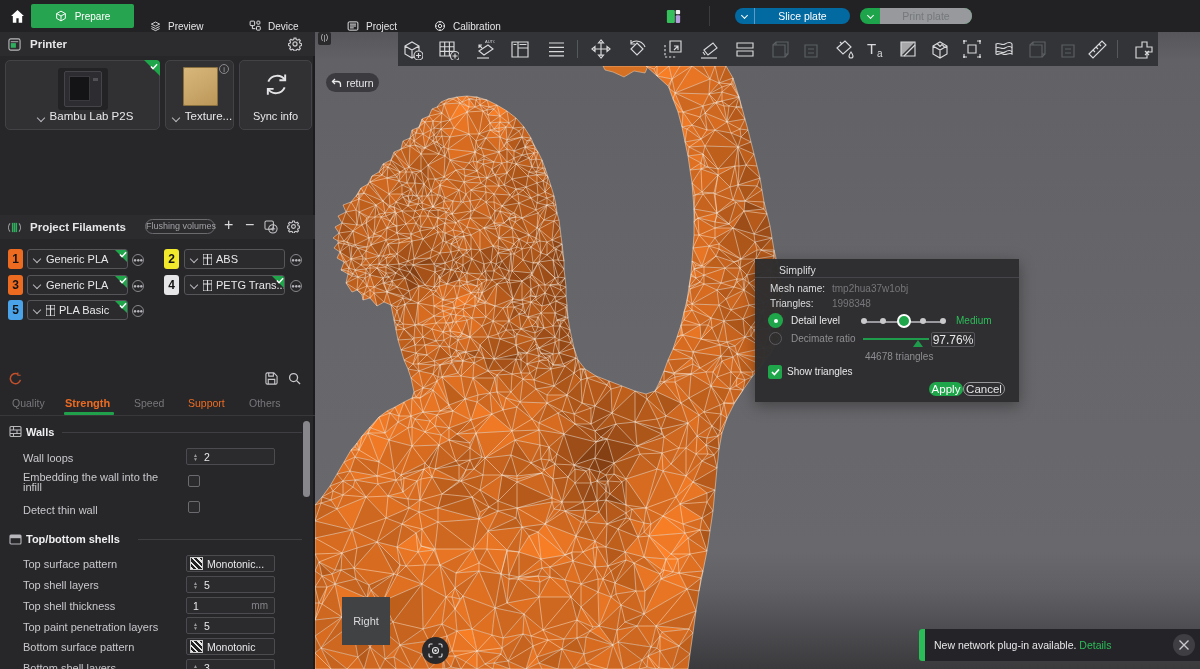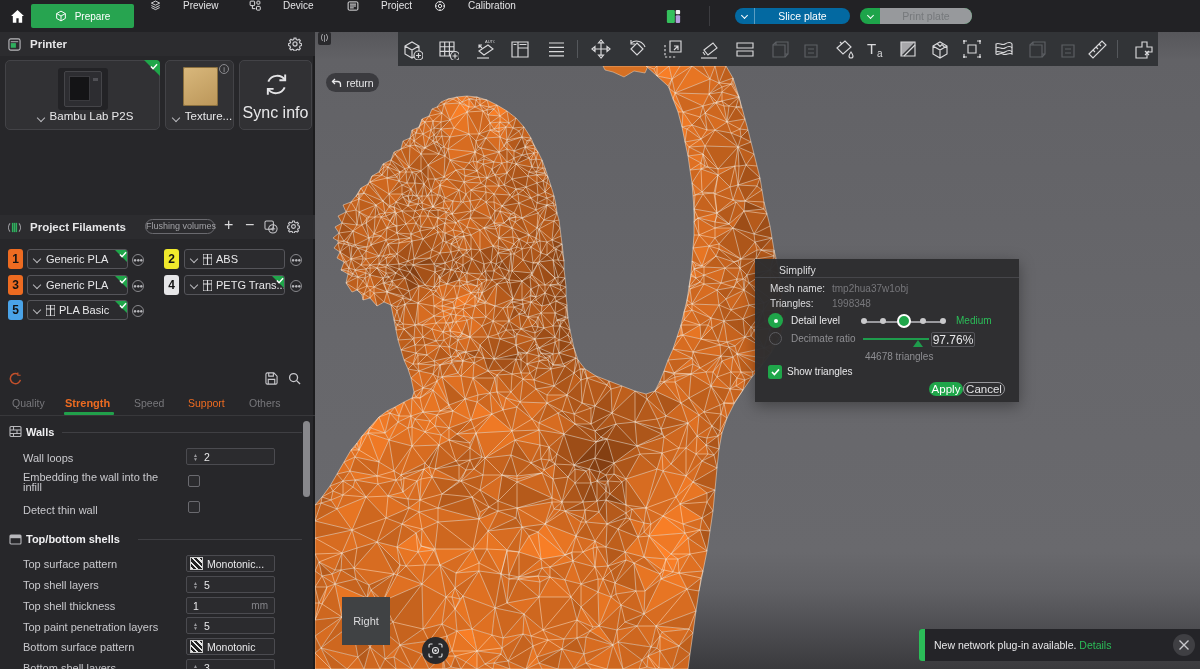--- a/index.html
+++ b/index.html
@@ -1,19 +1,19 @@
 <!DOCTYPE html>
 <html><head><meta charset="utf-8">
 <style>
 *{margin:0;padding:0;box-sizing:border-box}
 html,body{width:1200px;height:669px;overflow:hidden;background:#242427;font-family:"Liberation Sans",sans-serif;-webkit-font-smoothing:antialiased}
 .abs{position:absolute}
 #page{position:relative;width:1200px;height:669px}
 #nav{position:absolute;left:0;top:0;width:1200px;height:32px;background:#222225}
-.navtab{position:absolute;top:0;height:32px;display:flex;align-items:flex-start;gap:22px;color:#e4e4e6;font-size:10px}
+.navtab{position:absolute;top:0;height:32px;display:flex;align-items:flex-end;gap:7px;color:#e4e4e6;font-size:10px}
 .tabgreen{position:absolute;left:31px;top:4px;width:103px;height:24px;background:#27a450;border-radius:2px;display:flex;align-items:center;justify-content:center;gap:8px;color:#fff;font-size:10px}
 .slicewrap{position:absolute;top:8px;height:16px;border-radius:8px;display:flex;align-items:center}
 #panel{position:absolute;left:0;top:32px;width:315px;height:637px;background:#27272a;border-right:2px solid #1c1c1e}
 .sechead{position:absolute;left:0;width:315px;height:24px;background:#2c2c2f;display:flex;align-items:center;color:#e6e6e8;font-size:11.5px;font-weight:bold}
 .card{position:absolute;background:#313134;border:1px solid #434347;border-radius:5px}
 .gcorner{position:absolute;right:-1px;top:-1px;width:0;height:0;border-left:16px solid transparent;border-top:16px solid #1fa64a;border-radius:0 4px 0 0}
 .cardlbl{position:absolute;left:0;right:0;bottom:7px;text-align:center;color:#e8e8ea;font-size:11.5px;white-space:nowrap}
 .dd{position:absolute;border:1px solid #55555a;border-radius:3px;background:#2b2b2e;color:#e8e8ea;font-size:11px;display:flex;align-items:center;overflow:hidden;white-space:nowrap}
 .chev{display:inline-block;width:8px;height:8px;margin:0 4px 0 6px;position:relative;flex:0 0 auto}
 .chev:before{content:"";position:absolute;left:0;top:1px;width:5px;height:5px;border-left:1.3px solid #b8b8bc;border-bottom:1.3px solid #b8b8bc;transform:rotate(-45deg)}
@@ -135,21 +135,21 @@
  <div class="card" style="left:165px;top:28px;width:69px;height:70px">
    <div class="abs" style="left:17px;top:6px;width:35px;height:39px;background:linear-gradient(150deg,#d9b87c,#bb9659);border-radius:2px;box-shadow:inset 0 0 0 1px #8a6f3e"></div>
    <div class="abs" style="right:4px;top:3px;width:10px;height:10px;border:1px solid #8a8a8e;border-radius:50%;color:#a8a8ac;font-size:7.5px;line-height:9px;text-align:center">i</div>
    <div class="cardlbl"><span class="chev" style="top:2px"></span>Texture...</div>
  </div>
  <div class="card" style="left:239px;top:28px;width:73px;height:70px">
    <svg class="abs" style="left:23px;top:10px" width="27" height="27" viewBox="0 0 28 28" fill="none" stroke="#e4e4e6" stroke-width="2">
           <path d="M23 9.5A10 10 0 0 0 5.5 11M5 18.5A10 10 0 0 0 22.5 17"></path>
           <path d="M23 3.5v6h-6M5 24.5v-6h6"></path>
         </svg>
-   <div class="cardlbl" style="font-size:16px">Sync info</div>
+   <div class="cardlbl" style="font-size:11px">Sync info</div>
  </div>
  <div class="sechead" style="top:183px"><svg style="margin:0 9px 0 8px" width="13" height="13" viewBox="0 0 14 14">
           <path d="M2.2 2.5a7 7 0 0 0 0 9M11.8 2.5a7 7 0 0 1 0 9" stroke="#9a9a9e" fill="none" stroke-width="1.2"></path>
           <rect x="4.2" y="2" width="1.6" height="10" fill="#2faf5e"></rect>
           <rect x="6.2" y="2" width="1.6" height="10" fill="#2faf5e"></rect>
           <rect x="8.2" y="2" width="1.6" height="10" fill="#2faf5e"></rect>
         </svg>Project Filaments
    <div style="position:absolute;left:145px;top:4px;width:70px;height:15px;border:1px solid #6a6a6f;border-radius:8px;color:#a2a2a6;font-size:9px;font-weight:normal;text-align:center;line-height:13px;white-space:nowrap">Flushing volumes</div>
    <div style="position:absolute;left:224px;top:1px;color:#dcdcde;font-size:16px;font-weight:normal">+</div>
    <div style="position:absolute;left:245px;top:1px;color:#dcdcde;font-size:16px;font-weight:normal">−</div>

